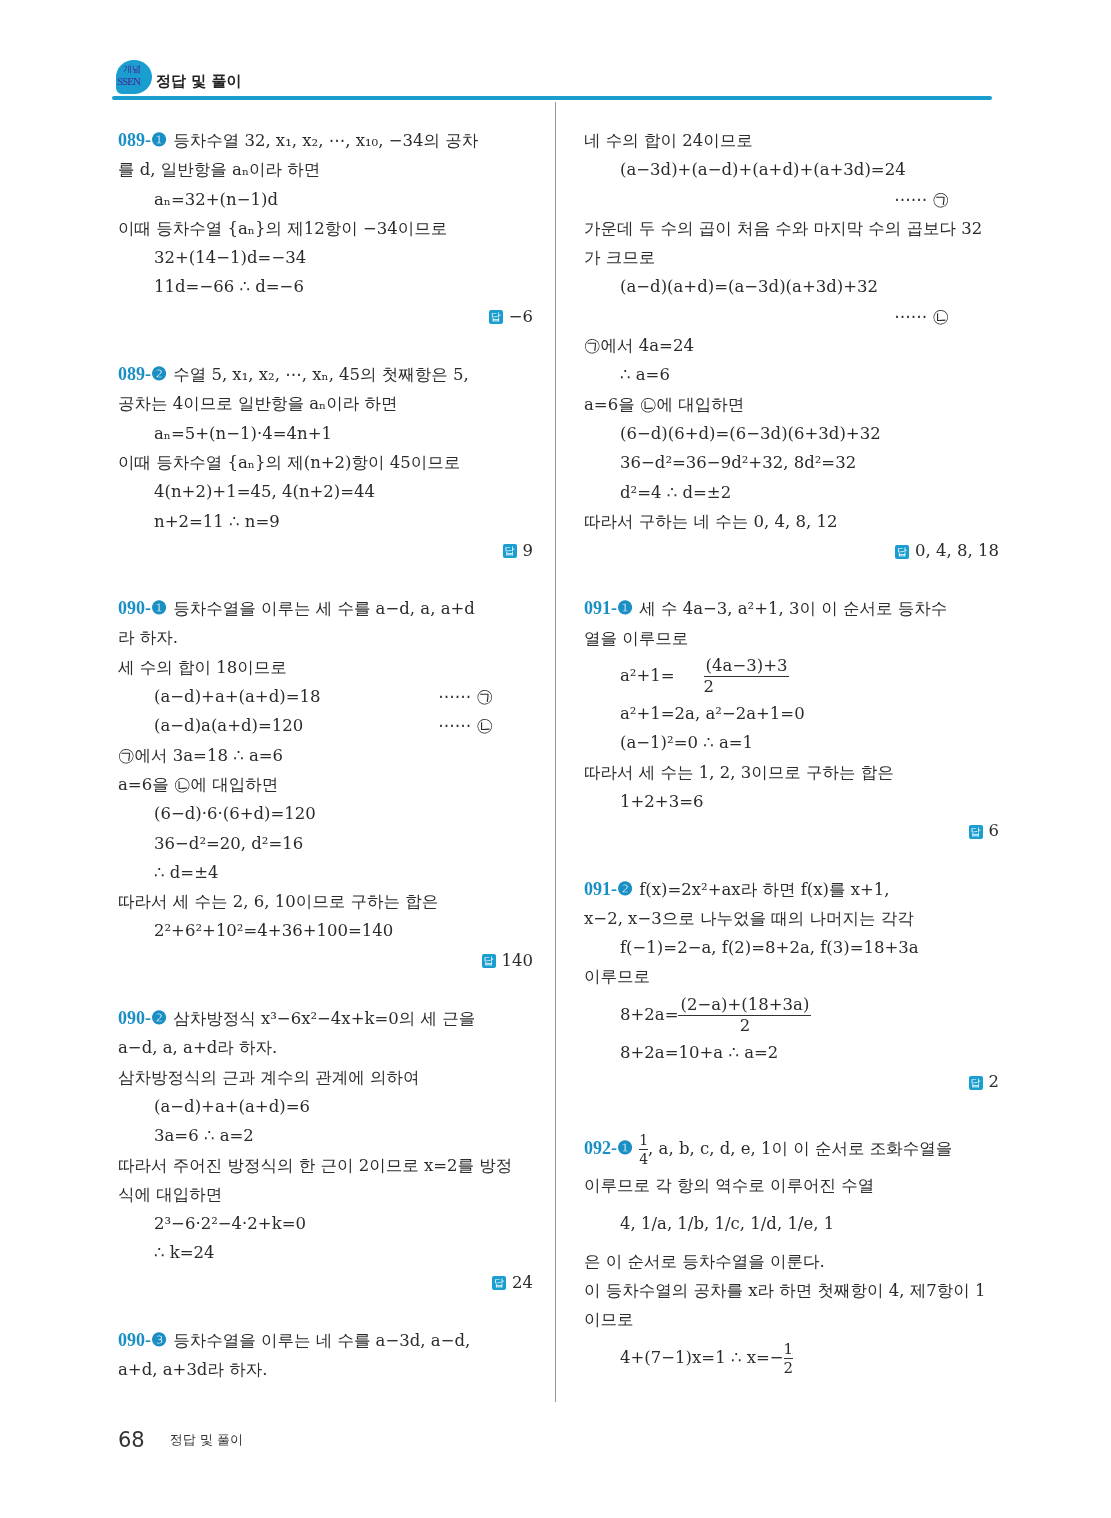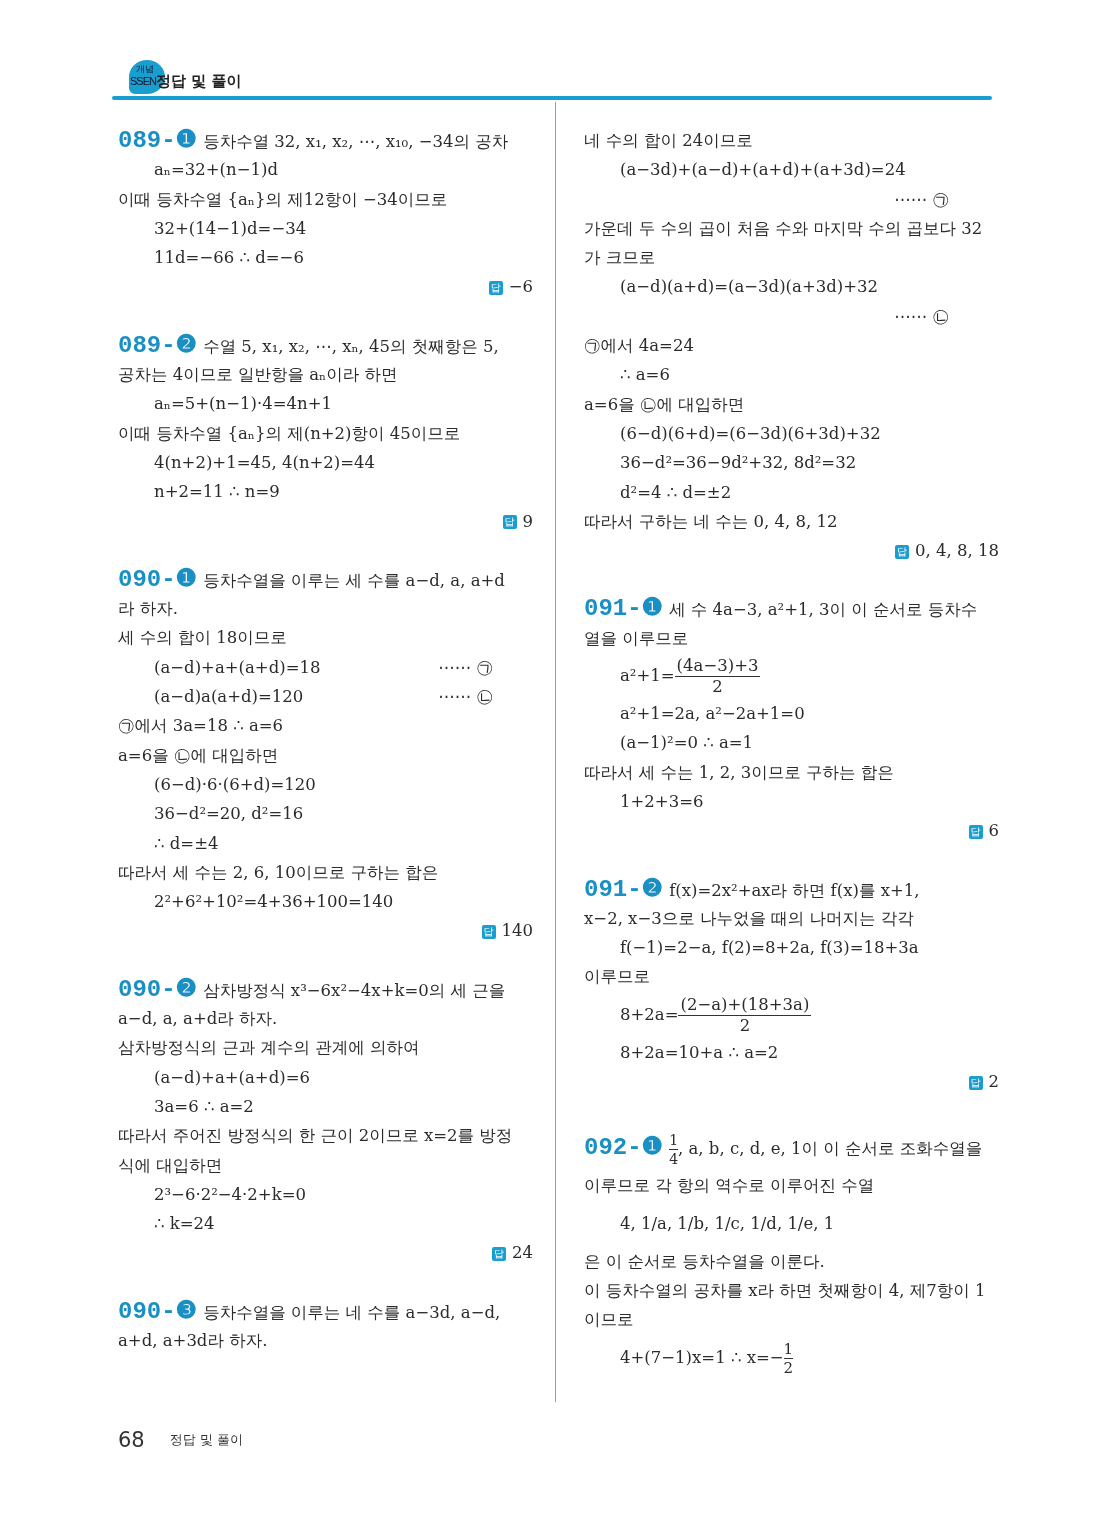--- a/index.html
+++ b/index.html
@@ -1,32 +1,32 @@
 <!DOCTYPE html>
 <html><head>
 <meta charset="utf-8">
 <style>
   html, body { margin:0; padding:0; background:#ffffff; }
   body { width:1111px; height:1518px; position:relative; overflow:hidden;
          font-family:"DejaVu Serif", serif; color:#2b2b2b; }
   .header { position:absolute; left:112px; top:58px; width:880px; height:44px; }
-  .logo { position:absolute; left:17px; top:2px; width:36px; height:34px; border-radius:50% 50% 50% 6px;
-          background:#1a9ed0; color:#0f172a; font-family:Liberation Sans, sans-serif; }
+  .logo { position:absolute; left:4px; top:2px; width:36px; height:34px; border-radius:50% 50% 50% 6px;
+          background:#1a9ed0; color:#4c1d95; font-family:Liberation Serif, serif; }
   .logo .l1 { position:absolute; left:7px; top:3px; font-size:9px; }
   .logo .l2 { position:absolute; left:1px; top:15px; font-size:11px; letter-spacing:-1px; }
   .header-title { position:absolute; left:44px; top:14px; font-family:"DejaVu Sans", sans-serif;
                   font-weight:bold; font-size:15px; color:#222; }
   .header-line { position:absolute; left:0; top:38px; width:880px; height:4px; background:#1a9ed0; border-radius:2px; }
   .col-divider { position:absolute; left:555px; top:102px; width:1px; height:1300px; background:#9a9a9a; }
   .col { position:absolute; top:126px; width:415px; }
   .col.left { left:118px; }
   .col.right { left:584px; }
   .line { height:29.3px; line-height:29.3px; font-size:16.5px; white-space:nowrap; position:relative; }
   .ind { padding-left:36px; }
-  .prob { font-family:Liberation Mono, monospace; font-weight:bold; color:#1a8fc4; font-size:24px; margin-right:6px; }
+  .prob { font-family:Liberation Serif, serif; font-weight:bold; color:#1a8fc4; font-size:18px; margin-right:6px; }
   .ans { text-align:right; padding-right:0; }
   .badge { display:inline-block; width:14px; height:14px; line-height:14px; font-size:10px; text-align:center;
            background:#1a9ed0; color:#fff; font-family:"DejaVu Sans", sans-serif; border-radius:2px; margin-right:6px;
            vertical-align:middle; }
   .gap { height:29px; }
   .tag { position:absolute; right:40px; top:0; }
   .tag-r { position:absolute; right:50px; top:0; }
   .frac-line { height:46px; line-height:46px; }
   .footer { position:absolute; left:118px; top:1428px; font-family:"DejaVu Sans", sans-serif; }
   .footer .pg { font-size:21px; color:#333;text-align:center; }
@@ -43,20 +43,21 @@
   <div class="header-title">정답 및 풀이</div>
   <div class="header-line"></div>
 </div>
 
 <div class="col-divider"></div>
 
 <div class="col left">
 
   <div>
     <div class="line"><span class="prob">089-❶</span><span>등차수열 32, x₁, x₂, ⋯, x₁₀, −34의 공차</span></div>
+    <div class="line">를 d, 일반항을 aₙ이라 하면</div>
     <div class="line ind">aₙ=32+(n−1)d</div>
     <div class="line">이때 등차수열 {aₙ}의 제12항이 −34이므로</div>
     <div class="line ind">32+(14−1)d=−34</div>
     <div class="line ind">11d=−66      ∴ d=−6</div>
     <div class="line ans"><span class="badge">답</span><span>−6</span></div>
   </div>
   <div class="gap"></div>
 
   <div>
     <div class="line"><span class="prob">089-❷</span><span>수열 5, x₁, x₂, ⋯, xₙ, 45의 첫째항은 5,</span></div>
@@ -127,21 +128,21 @@
     <div class="line ind">d²=4      ∴ d=±2</div>
     <div class="line">따라서 구하는 네 수는      0, 4, 8, 12</div>
     <div class="line ans"><span class="badge">답</span><span>0, 4, 8, 18</span></div>
   </div>
   <div class="gap"></div>
 
   <div>
     <div class="line"><span class="prob">091-❶</span><span>세 수 4a−3, a²+1, 3이 이 순서로 등차수</span></div>
     <div class="line">열을 이루므로</div>
     <div class="line ind frac-line">
-      <span>a²+1=</span><span style="display:inline-block;vertical-align:middle;text-align:center;line-height:20px;">
+      <span>a²+1=</span><span style="display:inline-block;vertical-align:middle;text-align:left;line-height:20px;margin-left:29px;">
         <span style="display:block;border-bottom:1px solid #333;padding:0 2px;">(4a−3)+3</span>
         <span style="display:block;">2</span>
       </span>
     </div>
     <div class="line ind">a²+1=2a,      a²−2a+1=0</div>
     <div class="line ind">(a−1)²=0      ∴ a=1</div>
     <div class="line">따라서 세 수는 1, 2, 3이므로 구하는 합은</div>
     <div class="line ind">1+2+3=6</div>
     <div class="line ans"><span class="badge">답</span><span>6</span></div>
   </div>

